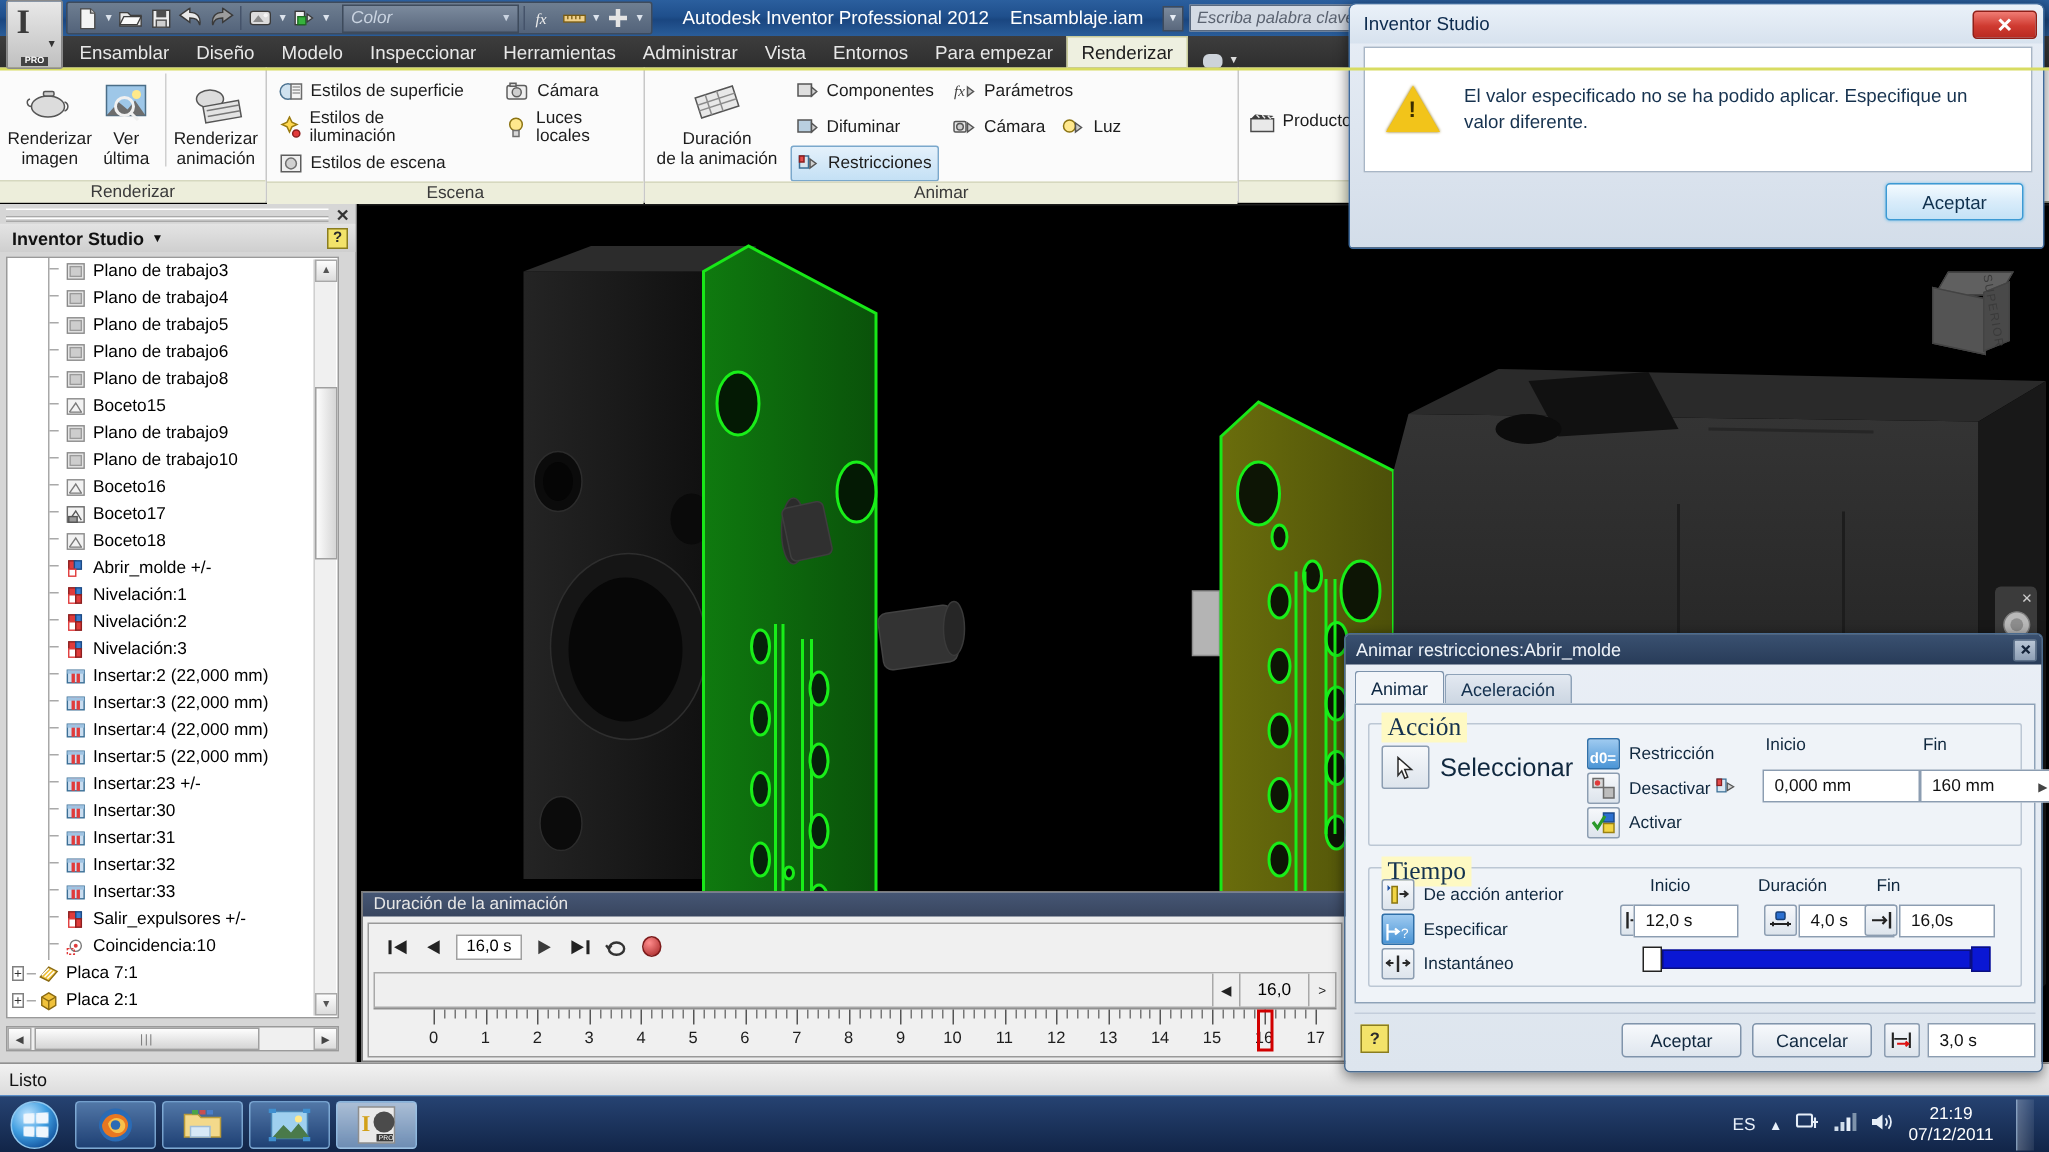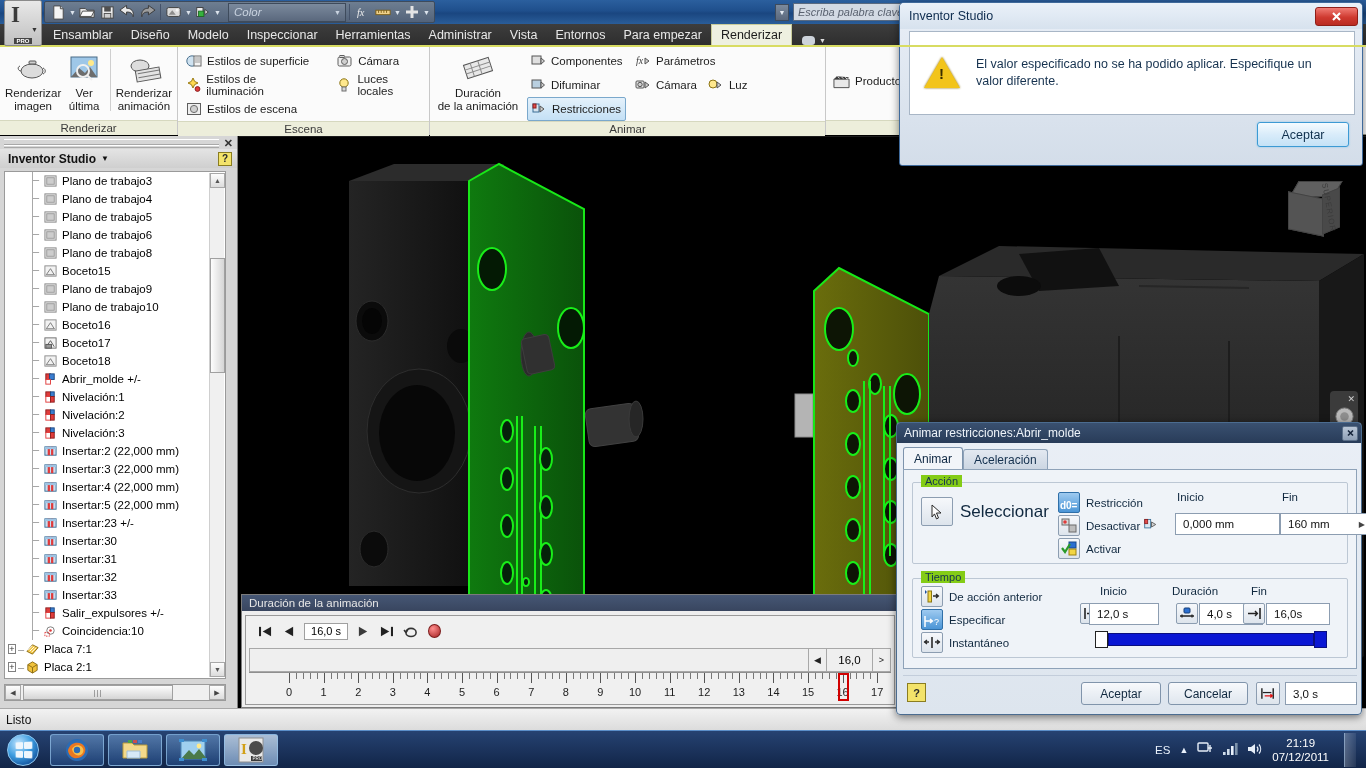--- a/index.html
+++ b/index.html
@@ -323,22 +323,22 @@
     display: flex; align-items: center;
     background: linear-gradient(to bottom,#e3e9f1,#ccd6e2); border: 1px solid #8ea2b8;
     border-bottom: none; border-radius: 3px 3px 0 0;
   }
   .tab.active { background: #f2f5f9; height: 22px; border-color:#7d93ac; color:#0d2742;}
   .tabpanel {
     position: absolute; left: 6px; top: 46px; width: 454px; height: 200px;
     background: #eff3f8; border: 1px solid #8ea2b8;
   }
   .fset { position: absolute; border: 1px solid #bcc7d4; border-radius: 2px; }
-  .fset-lg { position: absolute; top: -8px; left: 8px; background: #84cc16; padding: 0 4px;
-     font-size: 11px; color: #14324f; }
+  .fset-lg { position: absolute; top: -8px; left: 8px; background: #fef9c3; padding: 0 4px;
+     font-size: 17px; color: #14324f; font-family: Liberation Serif, serif; }
   .iconbtn {
     width: 22px; height: 21px; background: linear-gradient(to bottom,#f6f8fb,#dde4ec);
     border: 1px solid #8c9db1; border-radius: 2px; display:flex;align-items:center;justify-content:center;
   }
   .iconbtn.on { background: linear-gradient(to bottom,#9ecaf0,#4b95d6); border-color:#2f6fa8;align-items:flex-end;}
   .lblrow { display: flex; align-items: center; gap: 6px; height: 23px; font-size: 11.5px; color: #10283f; }
   .field {
     background: #fff; border: 1px solid #8c9db1; height: 22px;
     display: flex; align-items: center; padding-left: 7px; font-size: 11.5px; color: #111;
   }
@@ -432,20 +432,24 @@
       </div>
       <div class="qarrow">▼</div>
       <div class="qbtn">
         <svg width="14" height="14" viewBox="0 0 14 14">
             <path d="M7 1v12M1 7h12" stroke="#e4e4e4" stroke-width="3"></path>
           </svg>
       </div>
       <div class="qarrow">▼</div>
     </div>
 
+    <div class="title-text">
+      <span>Autodesk Inventor Professional 2012</span>
+      <span>Ensamblaje.iam</span>
+    </div>
     <div class="title-dd">▼</div>
     <div class="searchbox">
       <span>Escriba palabra clave</span>
     </div>
   </div>
 
   <div class="appicon" style="position:absolute;left:2px;top:0;z-index:6;">
     <span class="i-letter">I</span>
     <span class="caret">▼</span>
     <span class="pro">PRO</span>

